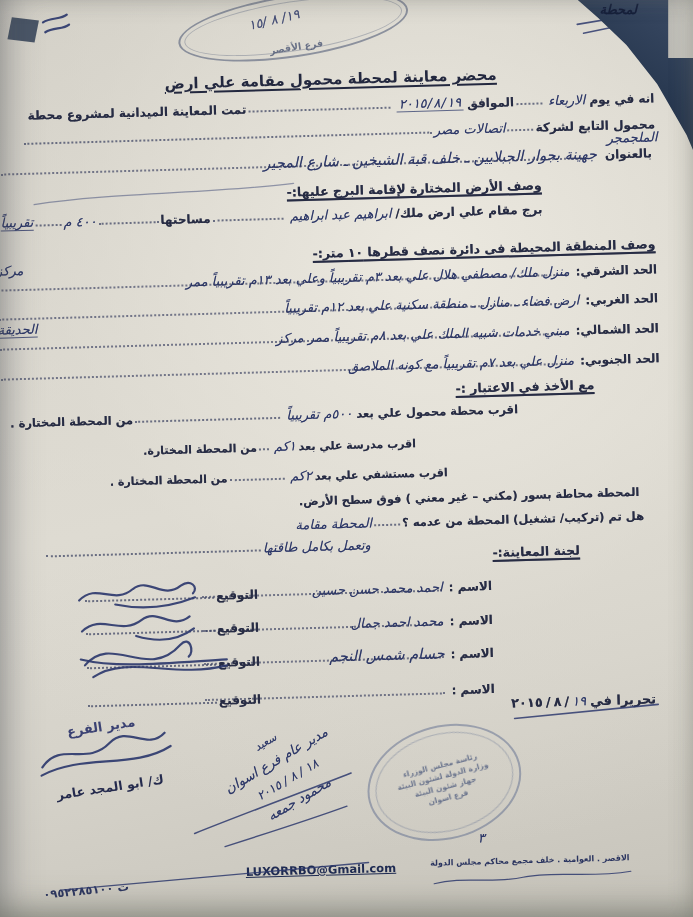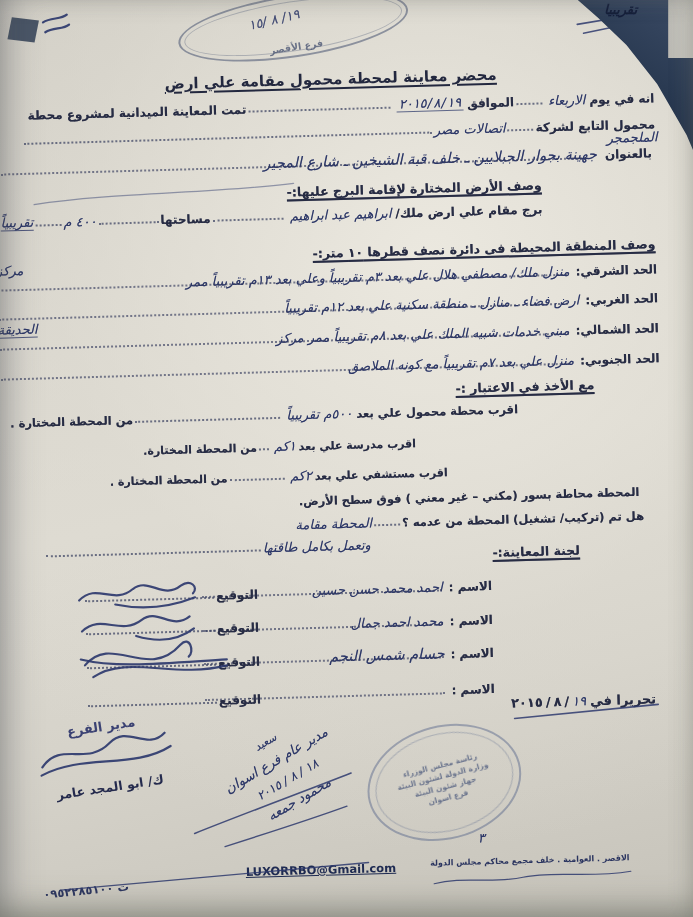--- a/index.html
+++ b/index.html
@@ -78,21 +78,21 @@
   svg.scribble{overflow:visible;}
   svg.scribble path{stroke:#2e3a6e;stroke-width:2.2;fill:none;stroke-linecap:round;opacity:.92;}
 </style>
 </head>
 <body>
 
 <div class="page">
 
   <div class="corner-dark"></div>
   <div class="edge-strip"></div>
-  <div class="corner-note hw">تقريبيا</div>
+  <div class="corner-note hw">لمحطة</div>
 
   <div class="rot">
 
     <svg class="scribble" style="position:absolute;left:14px;top:2px" width="70" height="46" viewBox="0 0 70 46">
       <path d="M4,28 L9,6 L36,10 L31,32 Z" style="fill:#2b3950;stroke:none;opacity:.82"></path>
       <path d="M40,12 C48,7 58,10 64,5 M42,22 C50,17 60,20 66,15"></path>
     </svg>
 
     <div class="oval-stamp">
       <div class="inner"></div>

